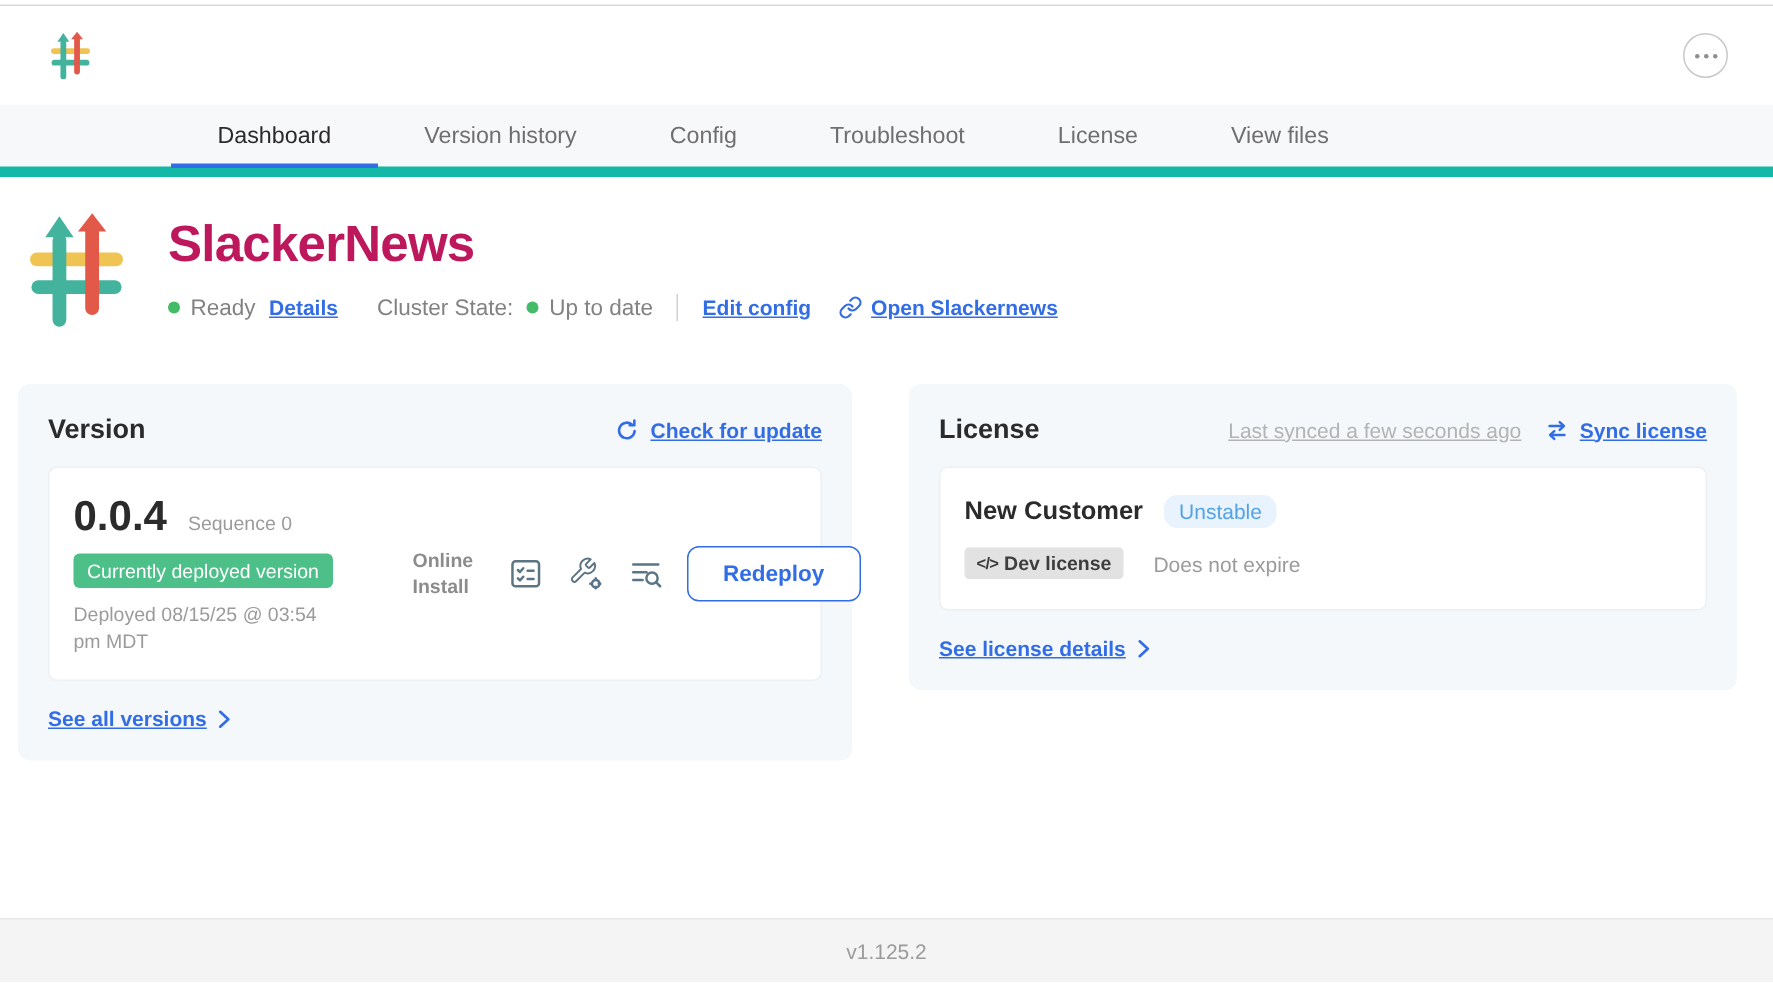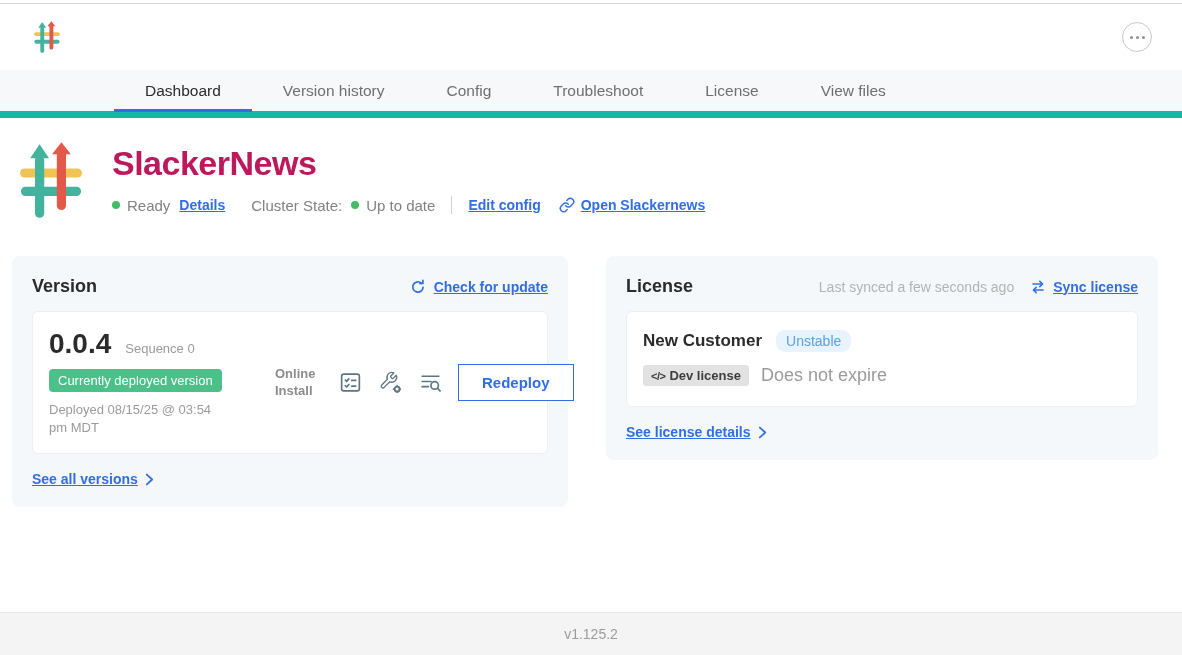--- a/index.html
+++ b/index.html
@@ -63,34 +63,34 @@
   .v-info{width:226px;flex:none;}
   .v-row1{display:flex;align-items:baseline;}
   .v-number{font-size:28px;font-weight:700;color:#2b2b2b;}
   .v-seq{font-size:13px;color:var(--text-light);margin-left:14px;}
   .v-badge{display:inline-block;background:#4cc088;color:#fff;font-size:13px;padding:4px 9px;border-radius:4px;margin-top:9px;}
   .v-deployed{font-size:13px;color:var(--text-light);margin-top:9px;max-width:183px;line-height:1.4;}
   .v-mid{display:flex;align-items:center;gap:15px;flex:1;}
   .install-type{width:48px;font-size:13px;font-weight:600;color:#8c8c8c;line-height:1.3;}
   .v-icon{width:25px;height:25px;cursor:pointer;flex:none;}
   .redeploy-btn{margin-left:auto;background:#fff;border:1px solid var(--blue);color:var(--blue);
-    font-weight:700;font-size:15px;padding:9px 23px;border-radius:0;cursor:pointer;font-family:inherit;}
+    font-weight:700;font-size:15px;padding:9px 23px;border-radius:8px;cursor:pointer;font-family:inherit;}
   .card-foot{margin-top:17px;display:flex;align-items:center;gap:7px;}
   .chev{display:flex;align-items:center;cursor:pointer;}
 
-  .l-synced{margin-left:auto;color:#b3b3b3;font-size:14px;}
+  .l-synced{margin-left:auto;color:#b3b3b3;font-size:14px;text-decoration:underline;}
   .l-sync-group{display:flex;align-items:center;gap:7px;margin-left:16px;}
   .l-inner{padding:18px 16px 20px;}
   .l-row1{display:flex;align-items:center;}
   .l-name{font-size:17px;font-weight:700;color:#2b2b2b;}
   .l-channel{margin-left:14px;background:#e8f3fd;color:#55a3e4;font-size:14px;padding:3px 10px;border-radius:9px;}
   .l-row2{display:flex;align-items:center;margin-top:13px;}
   .l-type{background:#e2e2e2;color:#3d3d3d;font-size:13px;font-weight:700;padding:3px 8px;border-radius:3px;display:flex;align-items:center;gap:4px;}
   .l-code{font-size:11px;font-weight:700;letter-spacing:-0.5px;color:#3d3d3d;}
-  .l-expire{margin-left:12px;color:var(--text-light);font-size:18px;}
+  .l-expire{margin-left:20px;color:var(--text-light);font-size:14px;}
 
   
   .footer{flex:none;height:43px;background:#f4f4f4;border-top:1px solid #e8e8e8;
     display:flex;align-items:center;justify-content:center;color:#9b9b9b;font-size:14px;}
 </style>
 </head>
 <body>
 
 <div class="page">
   <div class="top-line"></div>

